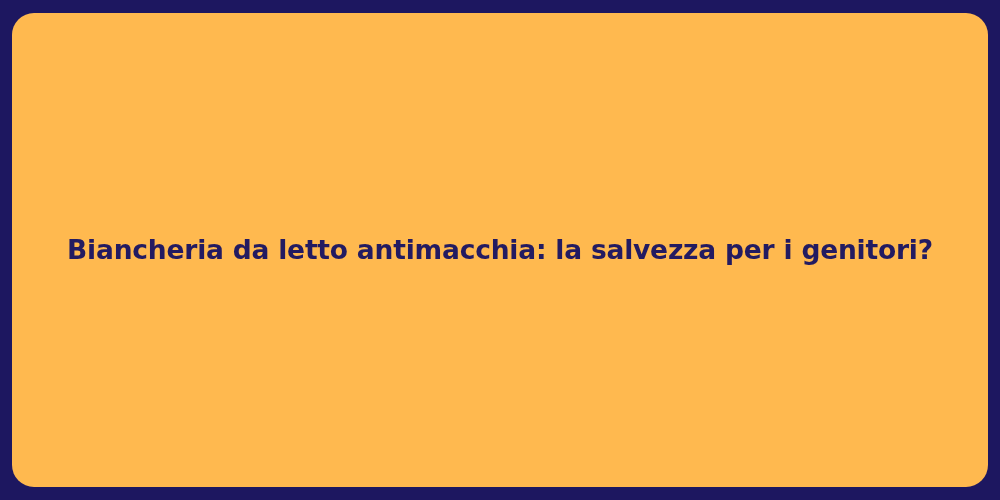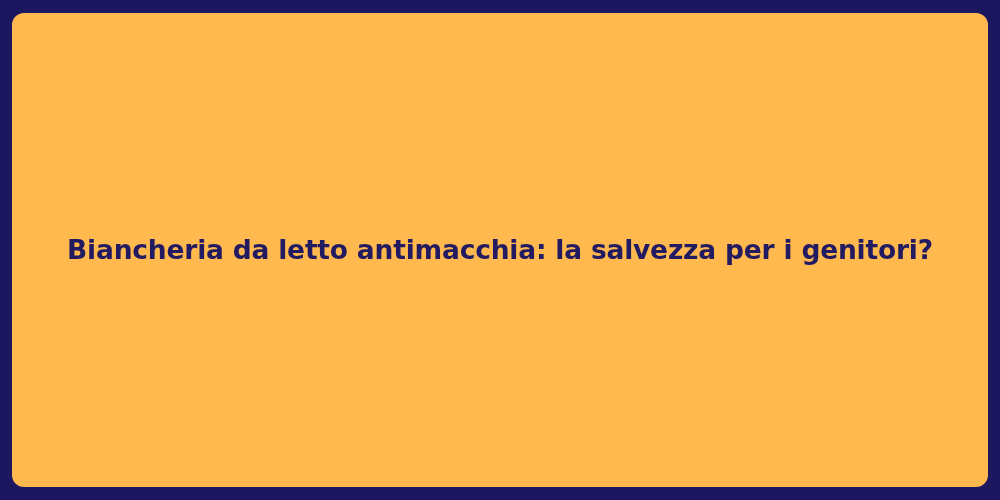--- a/index.html
+++ b/index.html
@@ -52,16 +52,16 @@
     font-weight: 700;
     line-height: 1.25;
     letter-spacing: -0.2px;
     white-space: nowrap;
   }
 </style>
 </head>
 <body>
 
 <div id="banner-root" style="background: rgb(29, 23, 96);">
-  <div id="card-panel" style="background: rgb(255, 185, 79); border-radius: 12px; inset: 13px 12px;">
+  <div id="card-panel" style="background: rgb(255, 185, 79); border-radius: 22px; inset: 13px 12px;">
     <h1 id="headline" style="color: rgb(35, 27, 97); text-align: center; font-size: 26.5px;">Biancheria da letto antimacchia: la salvezza per i genitori?</h1>
   </div>
 </div>
 
 </body></html>

